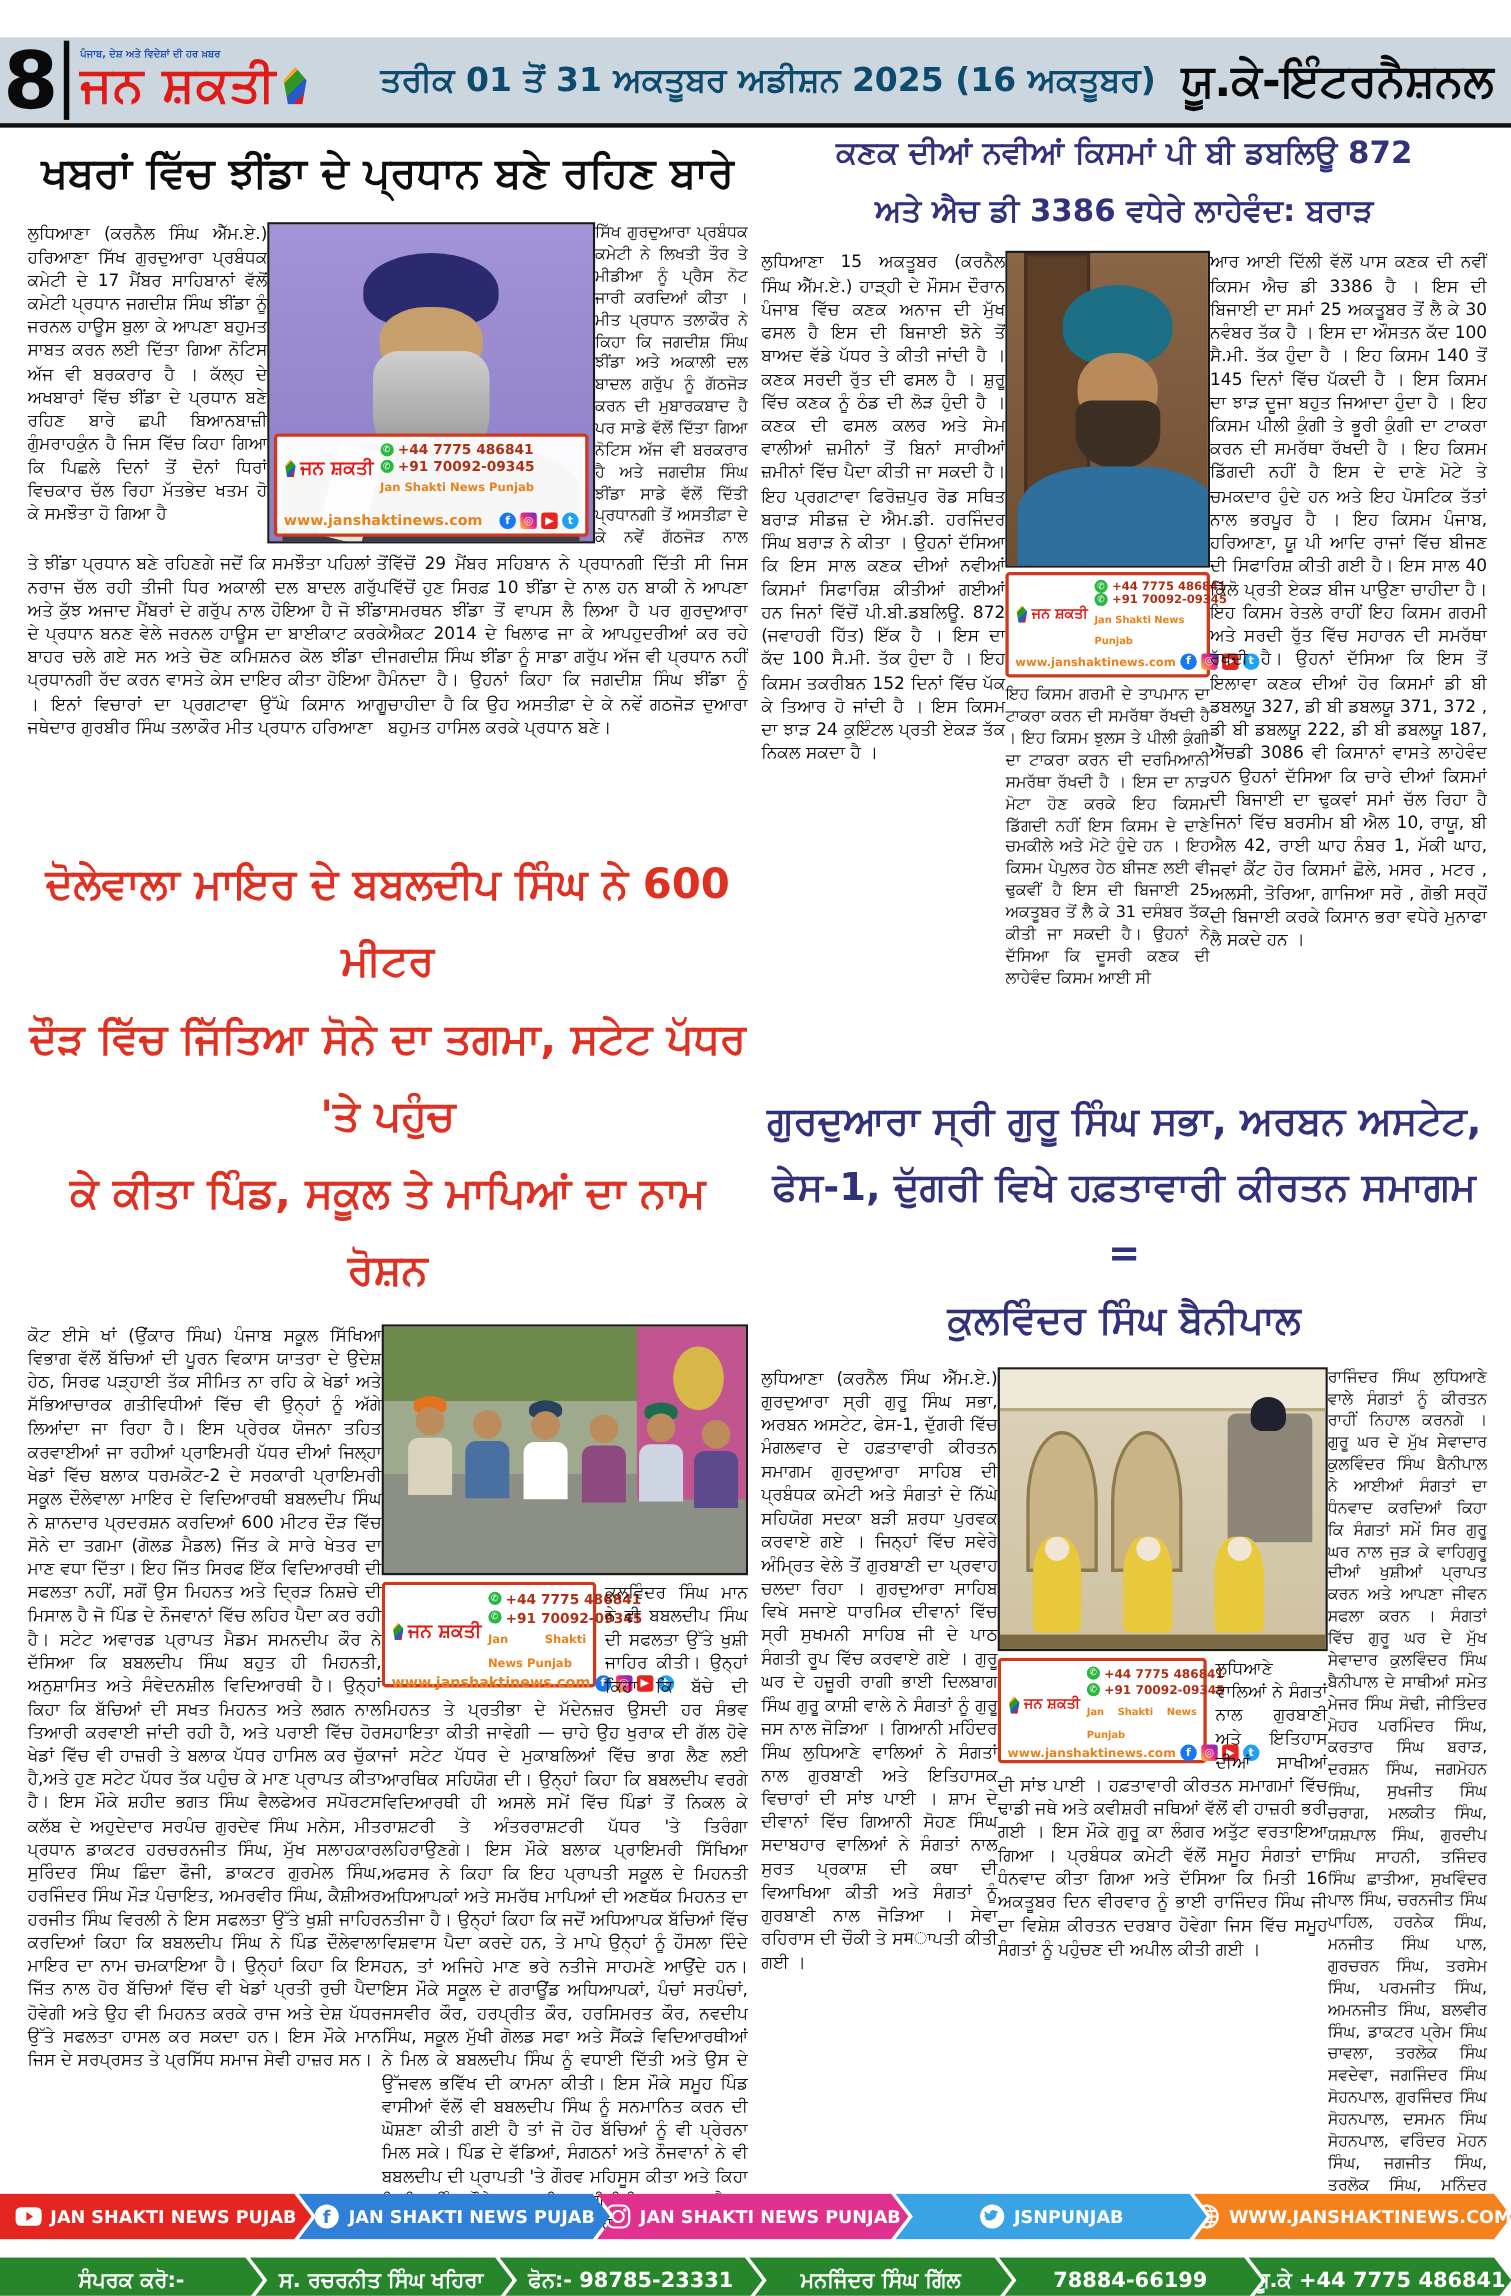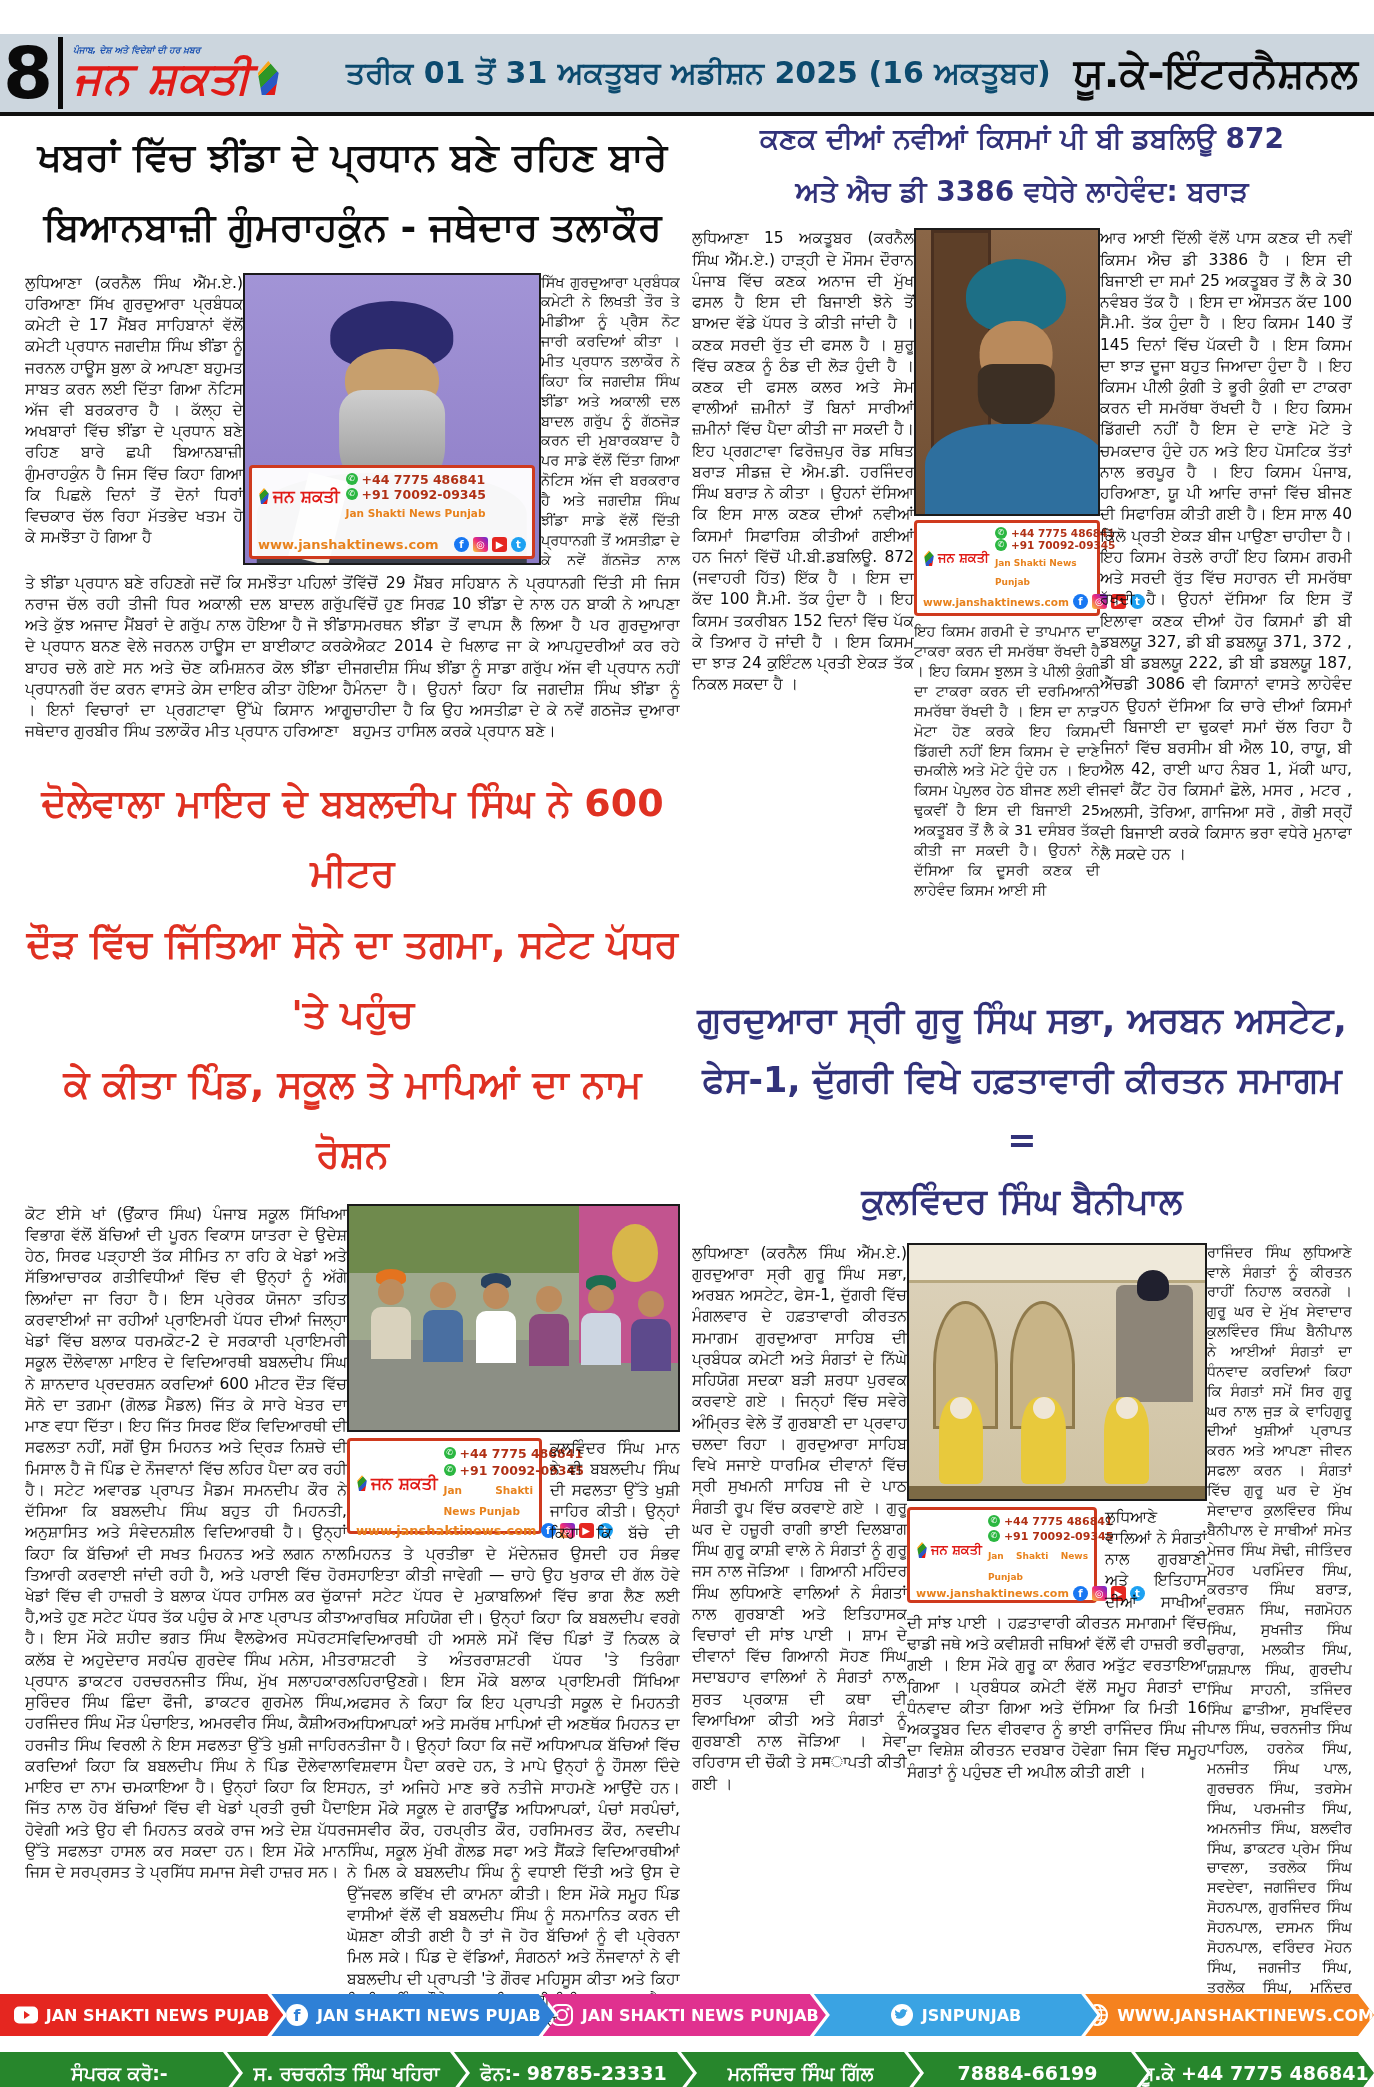--- a/index.html
+++ b/index.html
@@ -3,21 +3,21 @@
 <meta charset="utf-8">
 <style>
   html,body{margin:0;padding:0;background:#ffffff;}
   body{width:1374px;height:2087px;position:relative;font-family:"DejaVu Sans","Liberation Sans",sans-serif;color:#0d0d0d;}
   .abs{position:absolute;}
 
   
   .masthead{position:absolute;top:34px;left:0;right:0;height:78px;background:#ccd6de;border-bottom:4px solid #101010;display:flex;align-items:center;}
   .pageno{font-size:72px;font-weight:bold;width:56px;text-align:center;line-height:78px;color:#0a0a0a;}
   .mast-bar{width:5px;height:72px;background:#0a0a0a;margin:0 10px 0 2px;}
-  .logo-block{width:250px;line-height:1;font-style:italic;}
+  .logo-block{width:250px;line-height:1;}
   .logo-tag{font-size:9px;color:#1950b0;font-weight:bold;display:block;margin-bottom:1px;}
   .logo-main{color:#e01a16;font-size:44px;font-weight:bold;letter-spacing:1px;display:flex;align-items:center;gap:4px;}
   .logo-emblem{width:26px;height:34px;display:inline-block;background:linear-gradient(135deg,#f6a61c 0 30%,#2e9626 30% 55%,#2a58c4 55% 75%,#e01a16 75% 100%);clip-path:polygon(50% 0,90% 35%,75% 100%,25% 100%,10% 35%);}
   .mast-date{flex:1;text-align:center;font-size:30px;font-weight:bold;color:#0c4a6e;}
   .mast-region{font-size:41px;font-weight:bold;margin-right:16px;color:#0a0a0a;}
 
   
   .headline-black{font-weight:bold;color:#0d0d0d;text-align:center;font-size:38px;line-height:1.85;}
   .headline-navy{font-weight:bold;color:#32327a;text-align:center;font-size:28px;line-height:1.9;}
   .headline-navy3{font-weight:bold;color:#32327a;text-align:center;font-size:35px;line-height:1.72;}
@@ -105,21 +105,20 @@
         <span class="logo-emblem"></span>
       </span>
   </div>
   <div class="mast-date">ਤਰੀਕ 01 ਤੋਂ 31 ਅਕਤੂਬਰ ਅਡੀਸ਼ਨ 2025 (16 ਅਕਤੂਬਰ)</div>
   <div class="mast-region">ਯੂ.ਕੇ-ਇੰਟਰਨੈਸ਼ਨਲ</div>
 </div>
 
 <div class="abs" style="left:25px;top:122px;width:655px;">
   <div class="headline-black">
     <div>ਖਬਰਾਂ ਵਿੱਚ ਝੀਂਡਾ ਦੇ ਪ੍ਰਧਾਨ ਬਣੇ ਰਹਿਣ ਬਾਰੇ</div>
-    <div>ਬਿਆਨਬਾਜ਼ੀ ਗੁੰਮਰਾਹਕੁੰਨ - ਜਥੇਦਾਰ ਤਲਾਕੌਰ</div>
   </div>
   <div class="cols" style="margin-top:10px;height:292px;">
     <div class="bodytext" style="width:218px;flex:none;">ਲੁਧਿਆਣਾ (ਕਰਨੈਲ ਸਿੰਘ ਐੱਮ.ਏ.) ਹਰਿਆਣਾ ਸਿੱਖ ਗੁਰਦੁਆਰਾ ਪ੍ਰਬੰਧਕ ਕਮੇਟੀ ਦੇ 17 ਮੈਂਬਰ ਸਾਹਿਬਾਨਾਂ ਵੱਲੋਂ ਕਮੇਟੀ ਪ੍ਰਧਾਨ ਜਗਦੀਸ਼ ਸਿੰਘ ਝੀਂਡਾ ਨੂੰ ਜਰਨਲ ਹਾਊਸ ਬੁਲਾ ਕੇ ਆਪਣਾ ਬਹੁਮਤ ਸਾਬਤ ਕਰਨ ਲਈ ਦਿੱਤਾ ਗਿਆ ਨੋਟਿਸ ਅੱਜ ਵੀ ਬਰਕਰਾਰ ਹੈ । ਕੱਲ੍ਹ ਦੇ ਅਖਬਾਰਾਂ ਵਿੱਚ ਝੀਂਡਾ ਦੇ ਪ੍ਰਧਾਨ ਬਣੇ ਰਹਿਣ ਬਾਰੇ ਛਪੀ ਬਿਆਨਬਾਜ਼ੀ ਗੁੰਮਰਾਹਕੁੰਨ ਹੈ ਜਿਸ ਵਿੱਚ ਕਿਹਾ ਗਿਆ ਕਿ ਪਿਛਲੇ ਦਿਨਾਂ ਤੋਂ ਦੋਨਾਂ ਧਿਰਾਂ ਵਿਚਕਾਰ ਚੱਲ ਰਿਹਾ ਮੱਤਭੇਦ ਖਤਮ ਹੋ ਕੇ ਸਮਝੌਤਾ ਹੋ ਗਿਆ ਹੈ</div>
     <div class="photo photo1" style="width:298px;height:292px;flex:none;">
       <div class="ph-shape p1-turban"></div>
       <div class="ph-shape p1-face"></div>
       <div class="ph-shape p1-beard"></div>
       <div class="ph-shape p1-body"></div>
       <div class="ph-shape p1-sash"></div>
       <div class="wm" style="position:absolute;left:4px;right:4px;bottom:4px;height:94px;">

